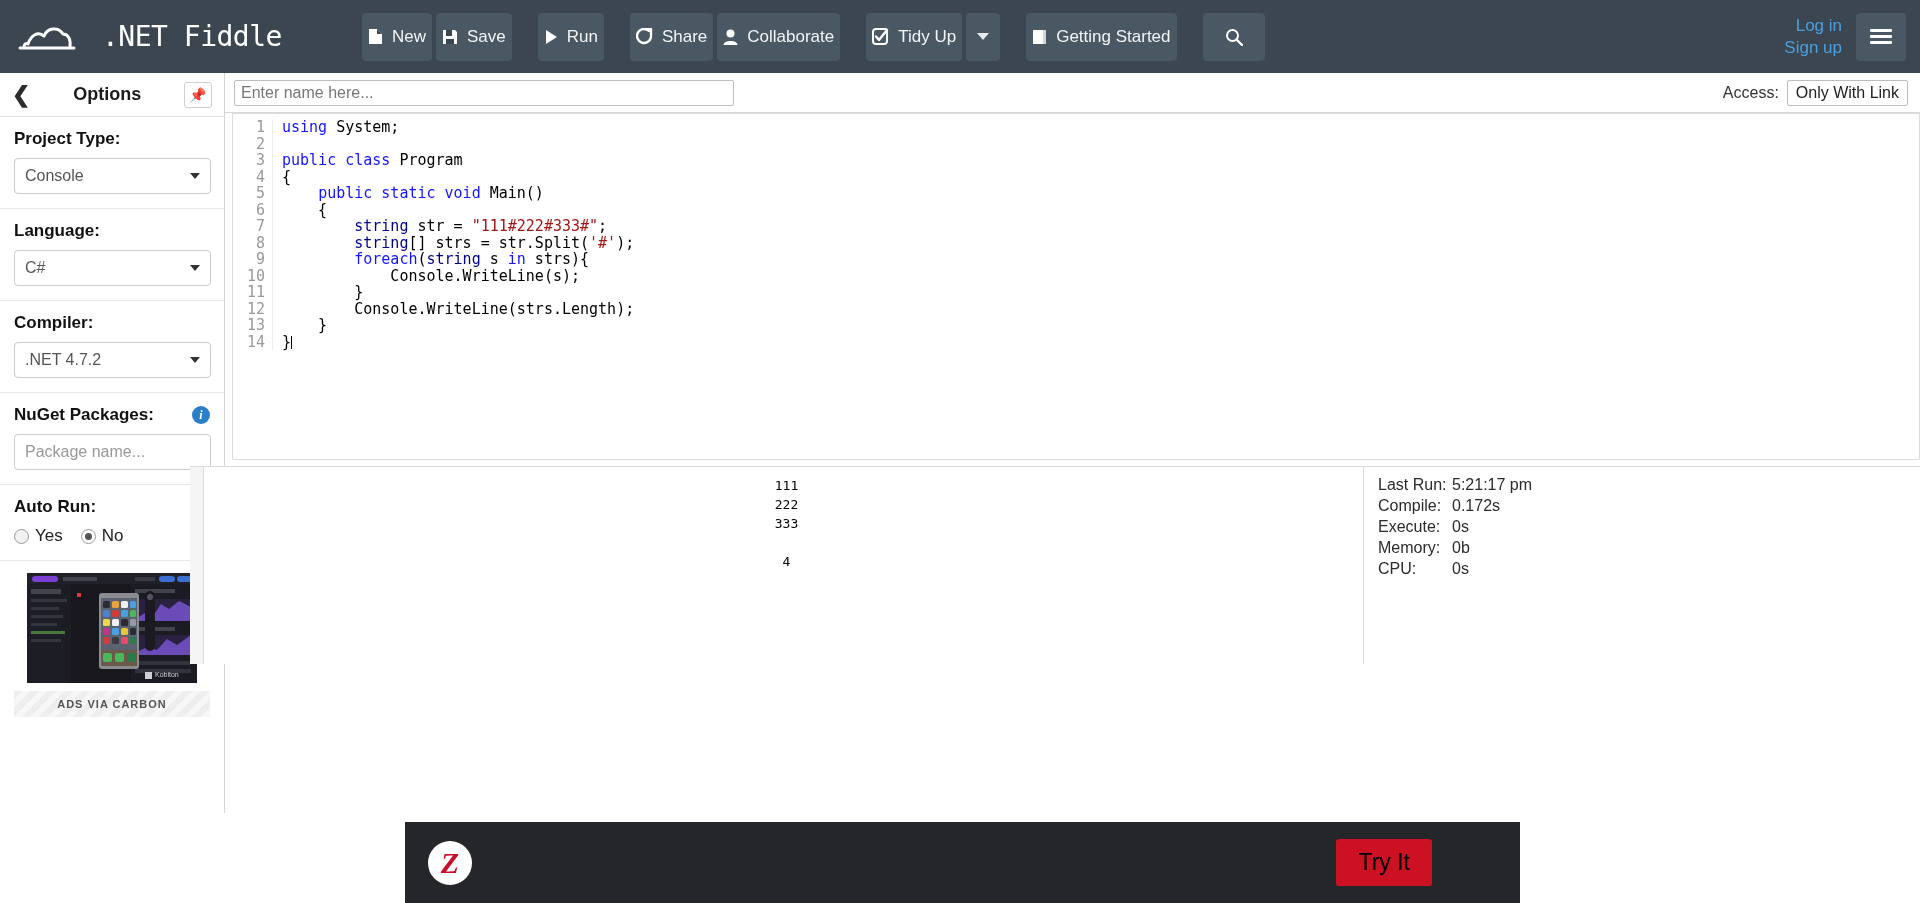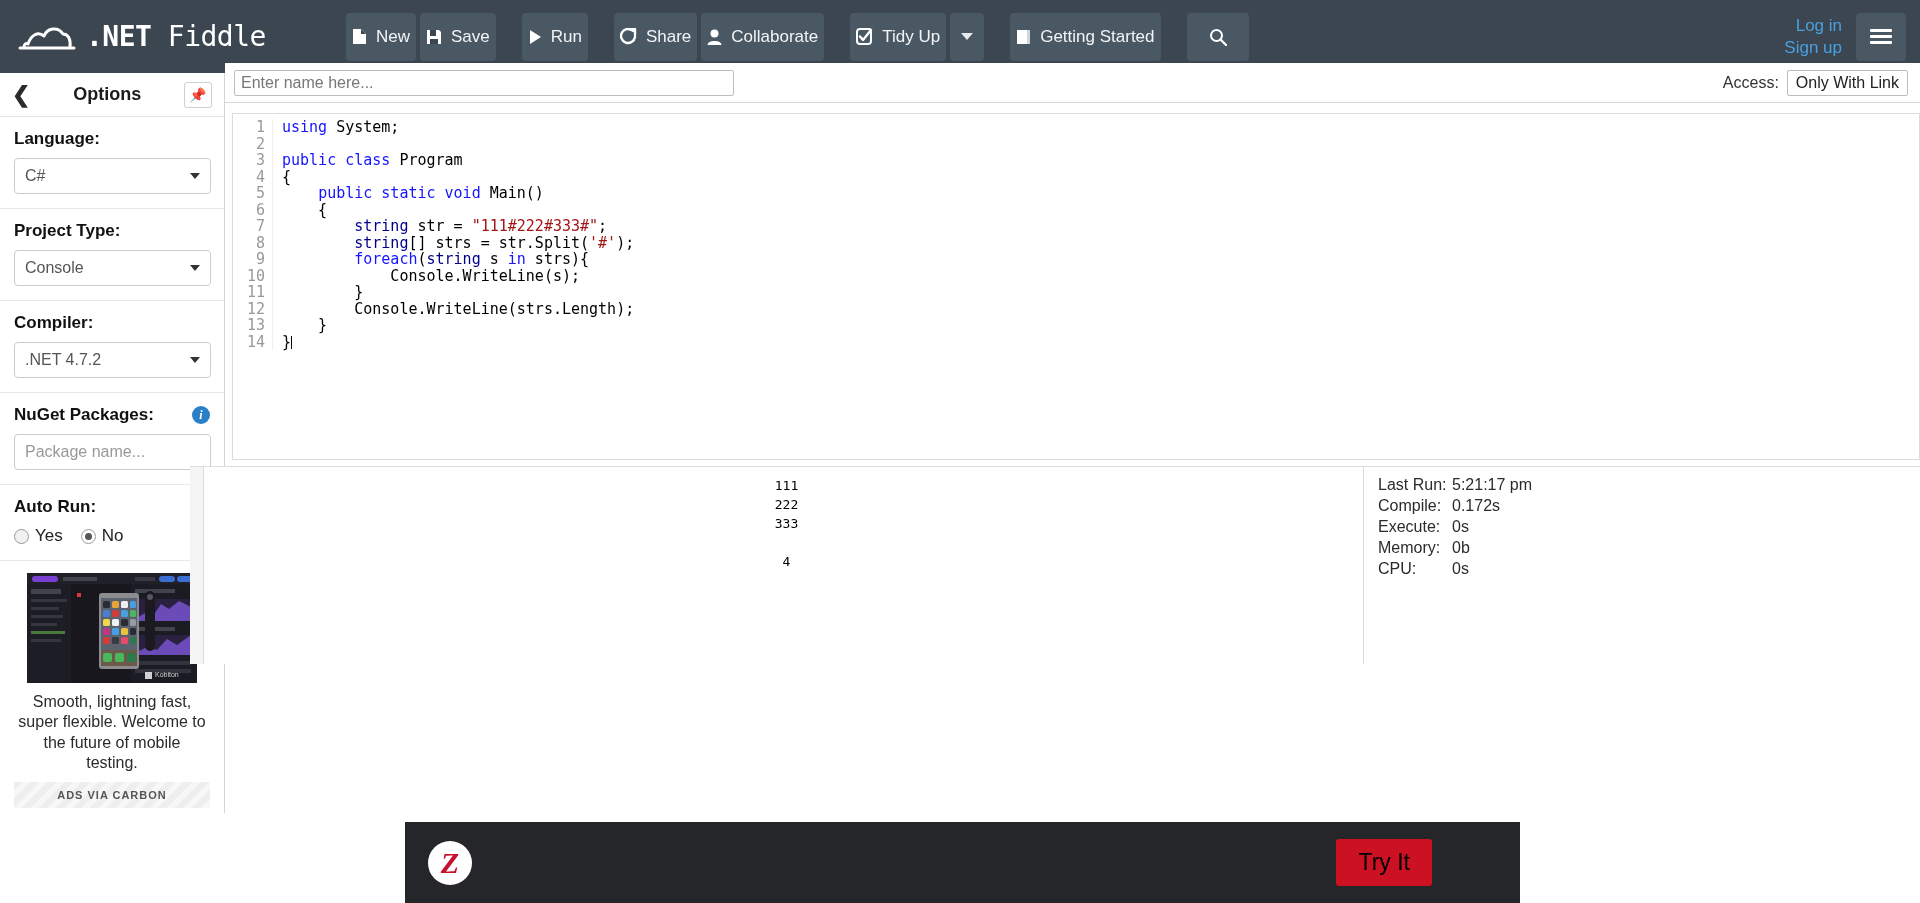--- a/index.html
+++ b/index.html
@@ -22,21 +22,21 @@
     display: flex; align-items: center;
     margin-left: 18px; margin-right: 12px;
     height: 73px;
   }
   .brand-logo { width: 58px; height: 30px; margin-right: 10px; }
   .brand-text {
     color: #fff; font-size: 28px; font-weight: bold;
     letter-spacing: -0.5px; white-space: nowrap;
     font-family: "DejaVu Sans Mono", monospace;
   }
-  .brand-text .net { font-weight: bold; }
+  .brand-text .net { font-weight: normal; margin-left: 16px; }
   .brand-text .fid { font-weight: normal; }
 
   .nav-btns { display: flex; align-items: center; height: 73px; margin-left: 68px; }
   .nbtn {
     background: #4a5864;
     color: #f2f4f6;
     border: none;
     height: 48px;
     padding: 0 6px;
     margin-right: 4px;
@@ -175,21 +175,21 @@
   }
   .ad-via {
     margin-top: 8px;
     background: repeating-linear-gradient(135deg,#eee 0 6px,#f7f7f7 6px 12px);
     font-size: 11px; letter-spacing: 1px; color: #555;
     padding: 7px 0; font-weight: bold;
   }
 
   
   .namebar {
-    position: absolute; top: 63px; left: 225px;
+    position: absolute; top: 73px; left: 225px;
     width: 1695px; height: 40px;
     background: #fff; border-bottom: 1px solid #d8d8d8;
     display: flex; align-items: center;
   }
   .name-input {
     margin-left: 9px;
     width: 500px; height: 26px;
     border: 1px solid #bdbdbd; border-radius: 2px;
     padding: 0 6px; font-size: 16px; color: #333;
     font-family: "Liberation Sans", sans-serif; outline: none;
@@ -411,31 +411,31 @@
 
 <div class="sidebar">
 
   <div class="side-head">
     <span class="back-chev">❮</span>
     <span class="side-title">Options</span>
     <span class="pin-btn">📌</span>
   </div>
 
   <div class="side-sec">
+    <div class="side-label">Project Type:</div>
+    <div class="sel">
+      <span>Console</span>
+      <span class="scar"></span>
+    </div>
+  </div>
+
+  <div class="side-sec">
     <div class="side-label">Language:</div>
     <div class="sel">
       <span>C#</span>
-      <span class="scar"></span>
-    </div>
-  </div>
-
-  <div class="side-sec">
-    <div class="side-label">Project Type:</div>
-    <div class="sel">
-      <span>Console</span>
       <span class="scar"></span>
     </div>
   </div>
 
   <div class="side-sec">
     <div class="side-label">Compiler:</div>
     <div class="sel">
       <span>.NET 4.7.2</span>
       <span class="scar"></span>
     </div>
@@ -520,21 +520,20 @@
         <rect x="100" y="80" width="9" height="9" rx="2" fill="#2a7a4a"></rect>
         <rect x="118" y="18" width="10" height="60" rx="5" fill="#1a1a20"></rect>
         <circle cx="123" cy="24" r="3" fill="#55555f"></circle>
         <rect x="50" y="20" width="4" height="4" fill="#d43b3b"></rect>
         <g fill="#cfcfd4" font-family="Liberation Sans" font-size="7">
           <text x="128" y="104">Kobiton</text>
         </g>
         <rect x="118" y="99" width="7" height="7" fill="#cfcfd4"></rect>
       </svg>
     </div>
-    <div class="ad-text">Smooth, lightning fast, super flexible. Welcome to the future of mobile testing.</div>
     <div class="ad-via">ADS VIA CARBON</div>
   </div>
 </div>
 
 <div class="namebar">
   <input class="name-input" type="text" placeholder="Enter name here..." style="">
   <div class="access-wrap">
     <span class="alab">Access:</span>
     <span class="access-sel">Only With Link</span>
   </div>

